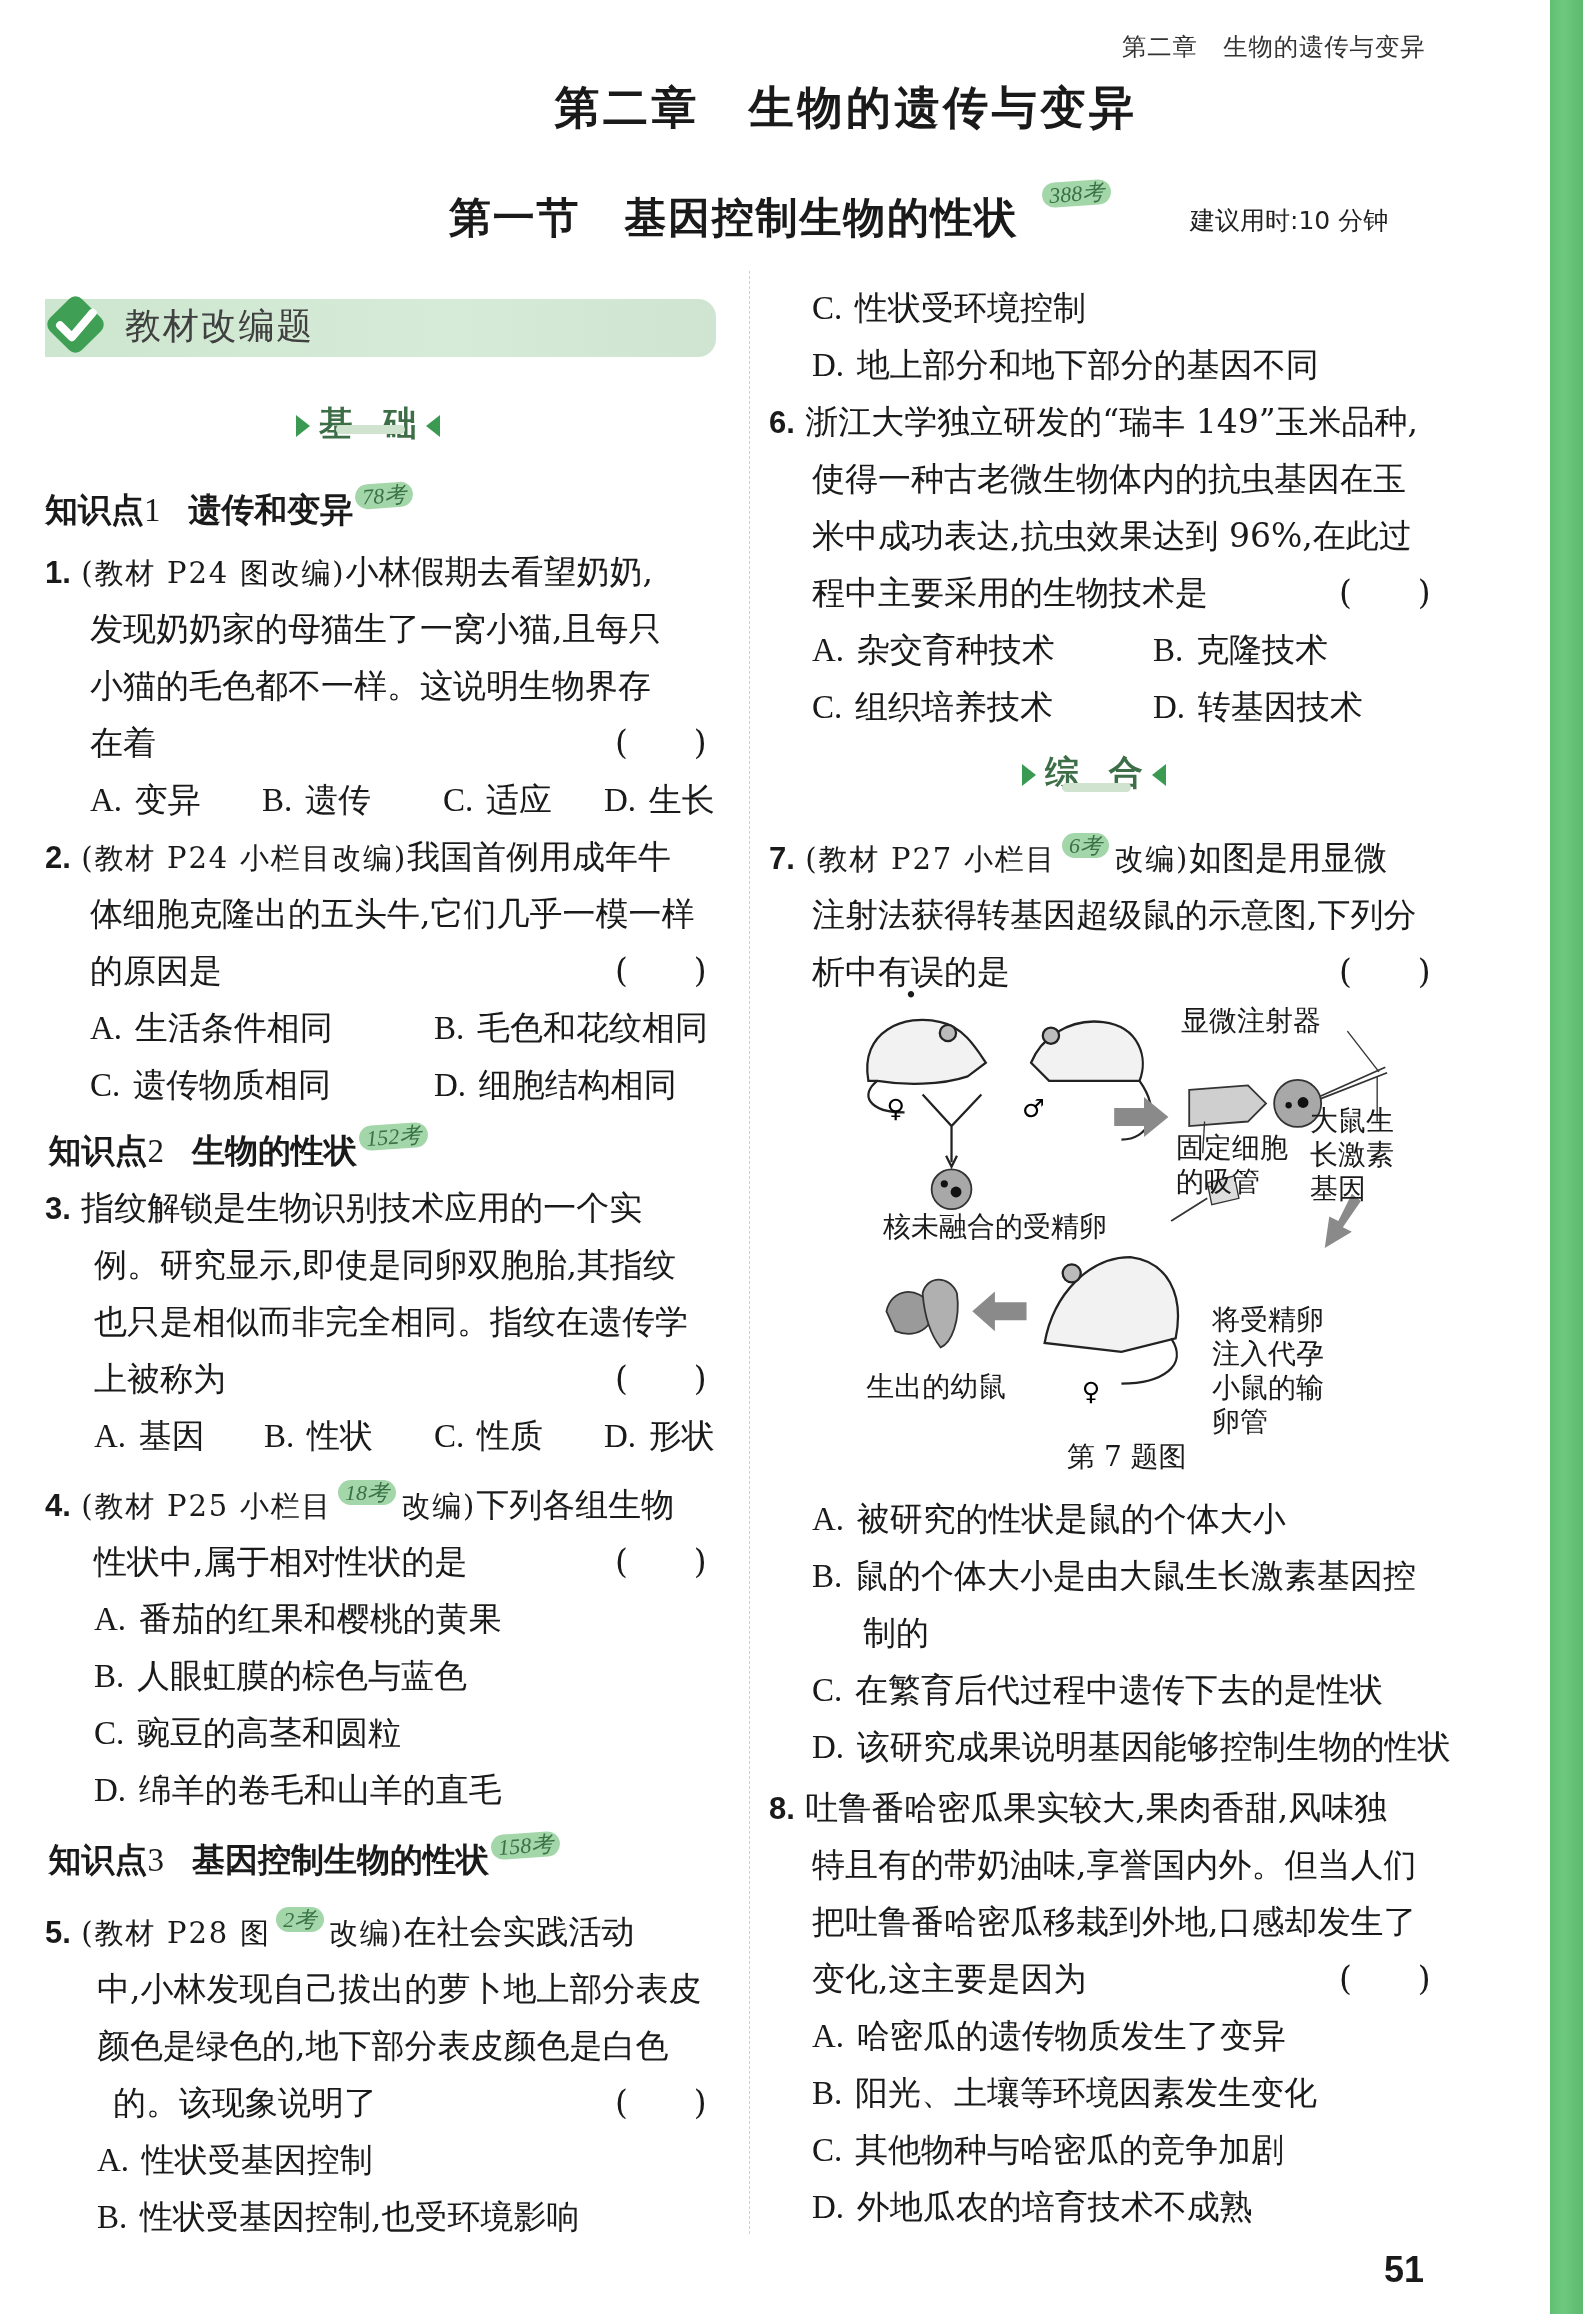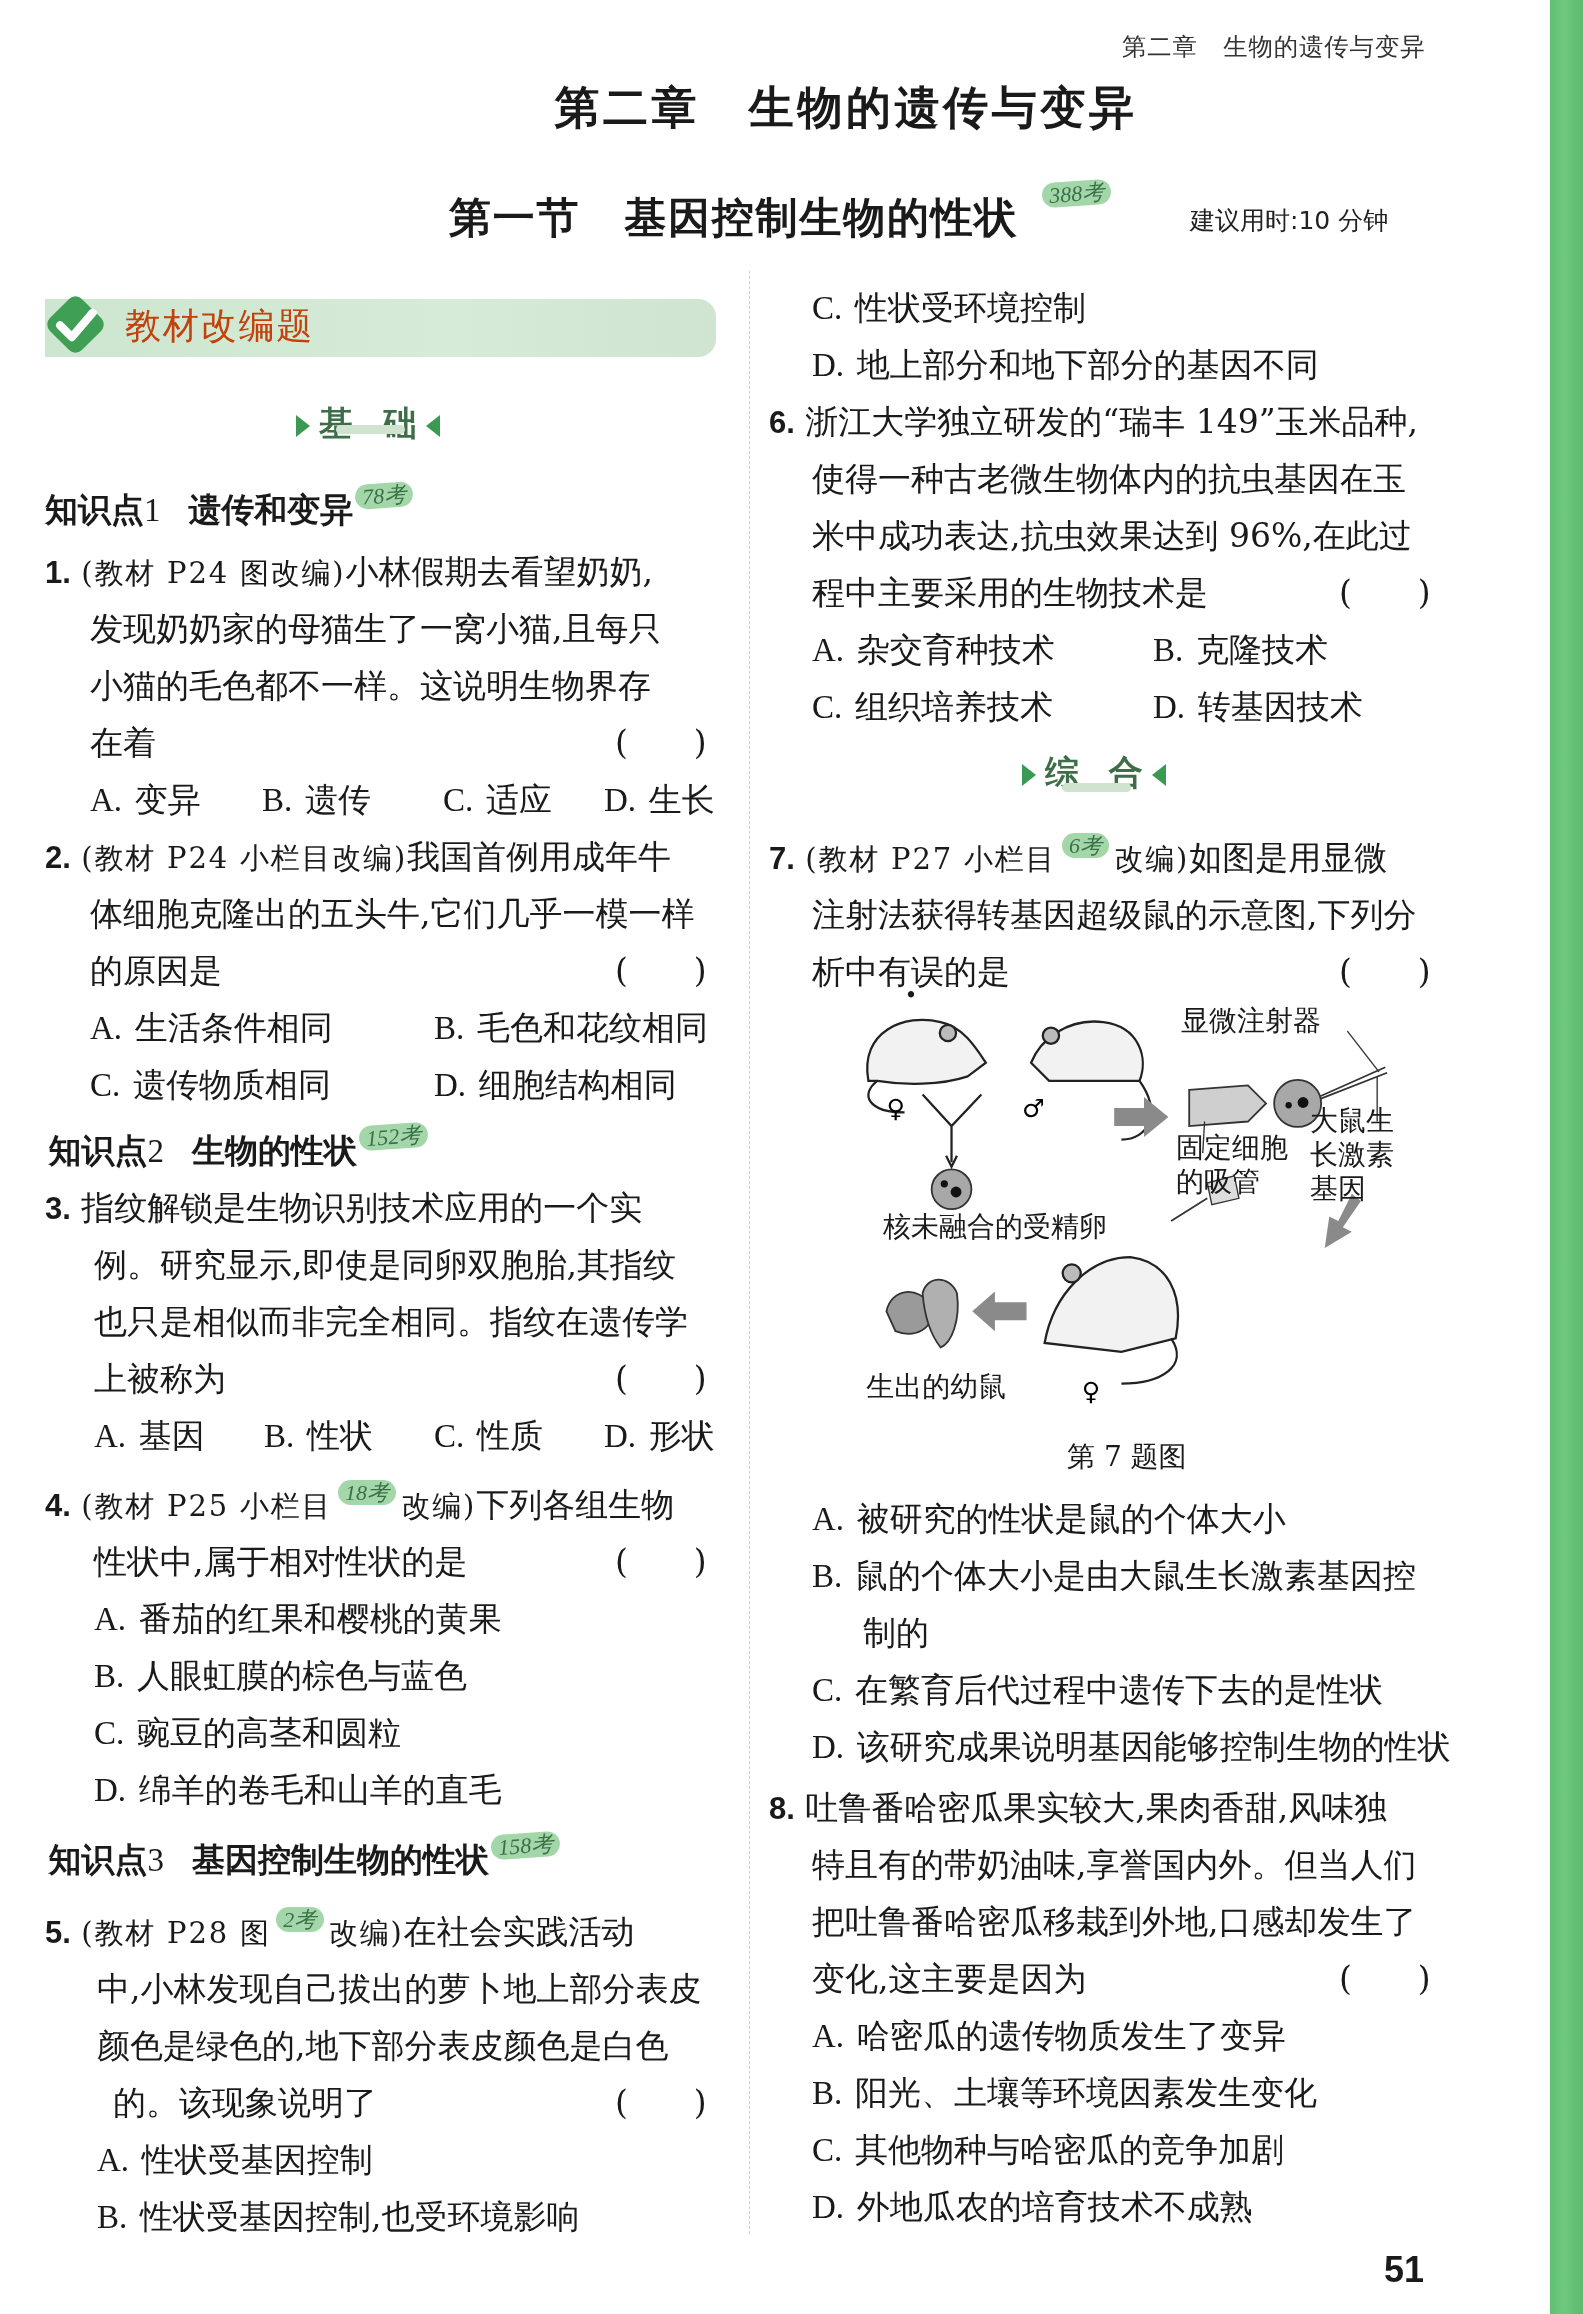--- a/index.html
+++ b/index.html
@@ -40,21 +40,21 @@
   .banner {
     position: absolute; top: 299px; left: 45px; width: 671px; height: 58px;
     background: linear-gradient(90deg, #cde6cf 0%, #d6ebd8 60%, #cfe5d1 100%);
     border-radius: 0 18px 18px 0;
   }
   .banner-check {
     position: absolute; top: 291px; left: 42px; width: 67px; height: 67px;
   }
   .banner-label {
     position: absolute; top: 302px; left: 125px; font-family: "DejaVu Sans", sans-serif;
-    font-size: 36px; color: #c2410c; letter-spacing: 1.8px;
+    font-size: 36px; color: #404040; letter-spacing: 1.8px;
   }
   .divider {
     position: absolute; top: 271px; left: 749px; width: 0; height: 1963px;
     border-left: 1.8px dashed #d0d0d0;
   }
   .col { position: absolute; font-size: 33px; line-height: 57px; }
   .col-left { left: 45px; top: 0; width: 688px; }
   .col-right { left: 769px; top: 0; width: 669px; }
   .abs { position: absolute; white-space: nowrap; }
   .level {
@@ -295,18 +295,24 @@
   <div class="fig-label" style="left:331px; top:9px;">显微注射器</div>
   <div class="fig-label" style="left:326px; top:136px;">
     <div>固定细胞</div>
     <div>的吸管</div>
   </div>
   <div class="fig-label" style="left:460px; top:109px;">
     <div>大鼠生</div>
     <div>长激素</div>
     <div>基因</div>
   </div>
+  <div class="fig-label" style="left:362px; top:308px;">
+    <div>将受精卵</div>
+    <div>注入代孕</div>
+    <div>小鼠的输</div>
+    <div>卵管</div>
+  </div>
   <div class="fig-label" style="left:16.3px; top:375px;">生出的幼鼠</div>
   <div class="fig-caption" style="left:217px; top:443px;">第 7 题图</div>
 </div>
 
 <div class="page-number">51</div>
 
 
 </body></html>

